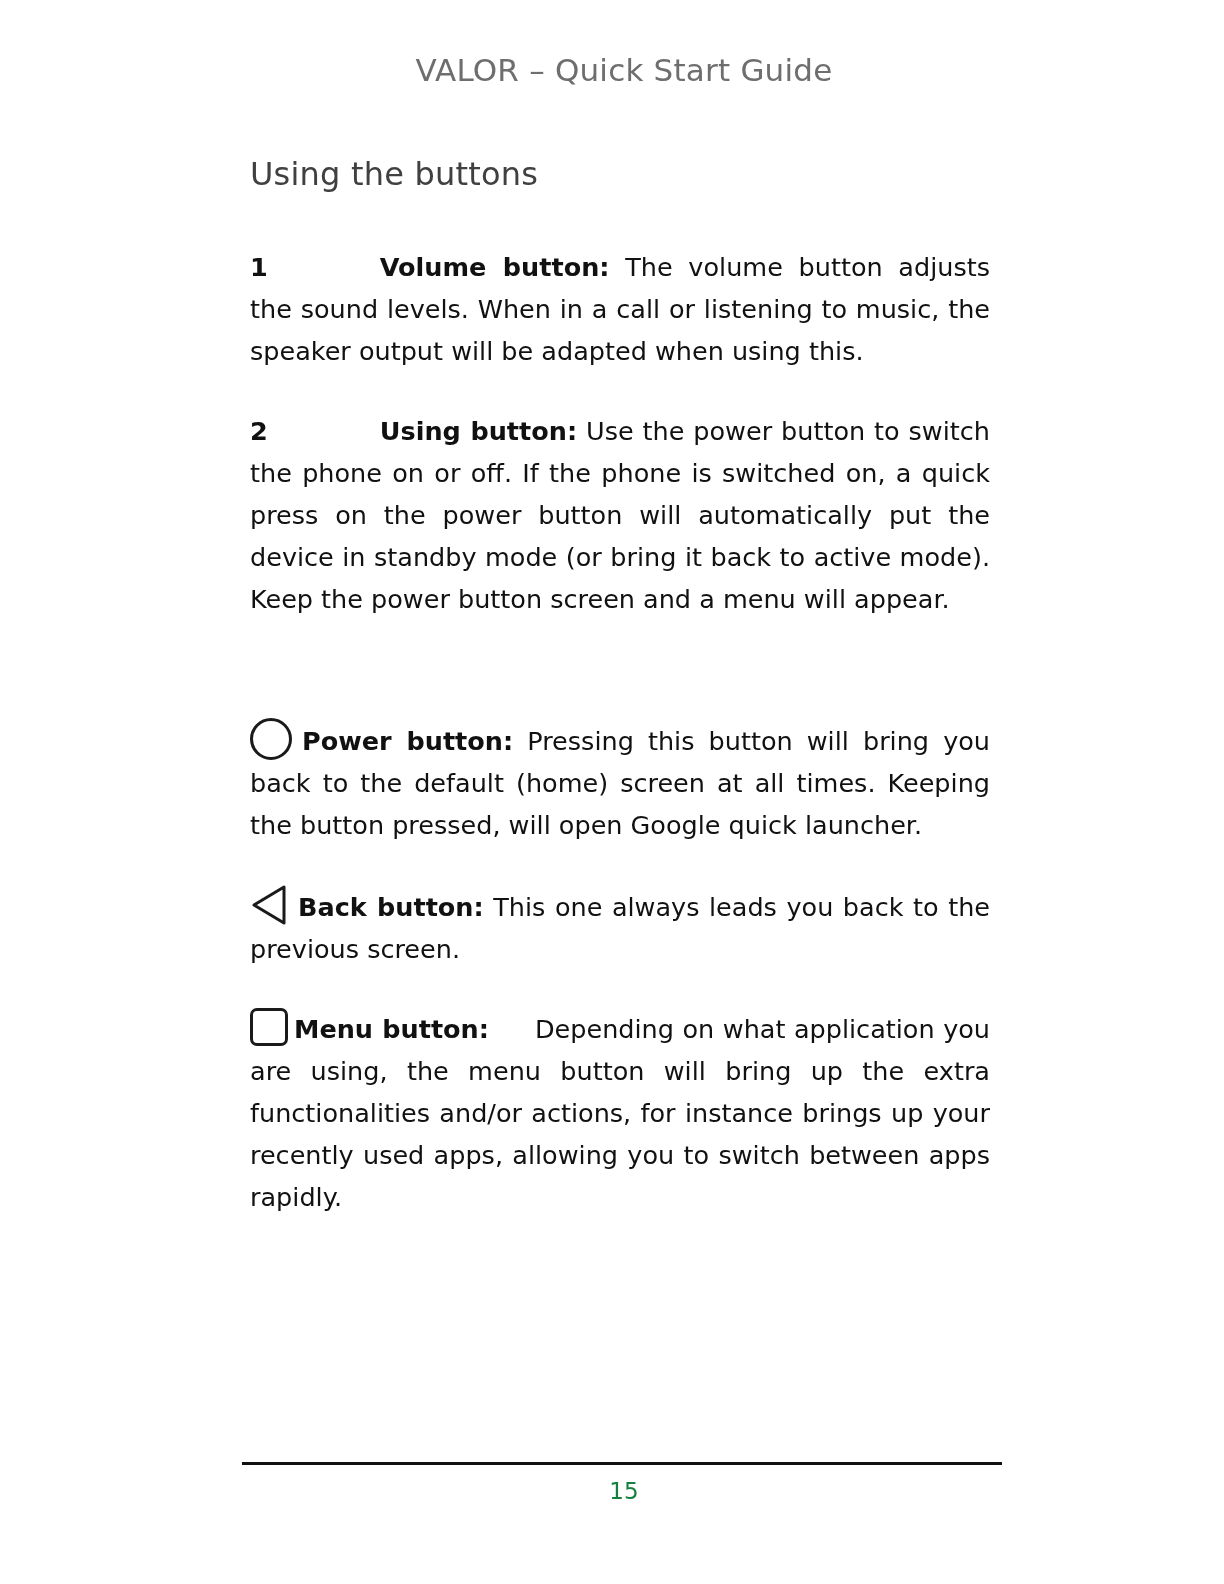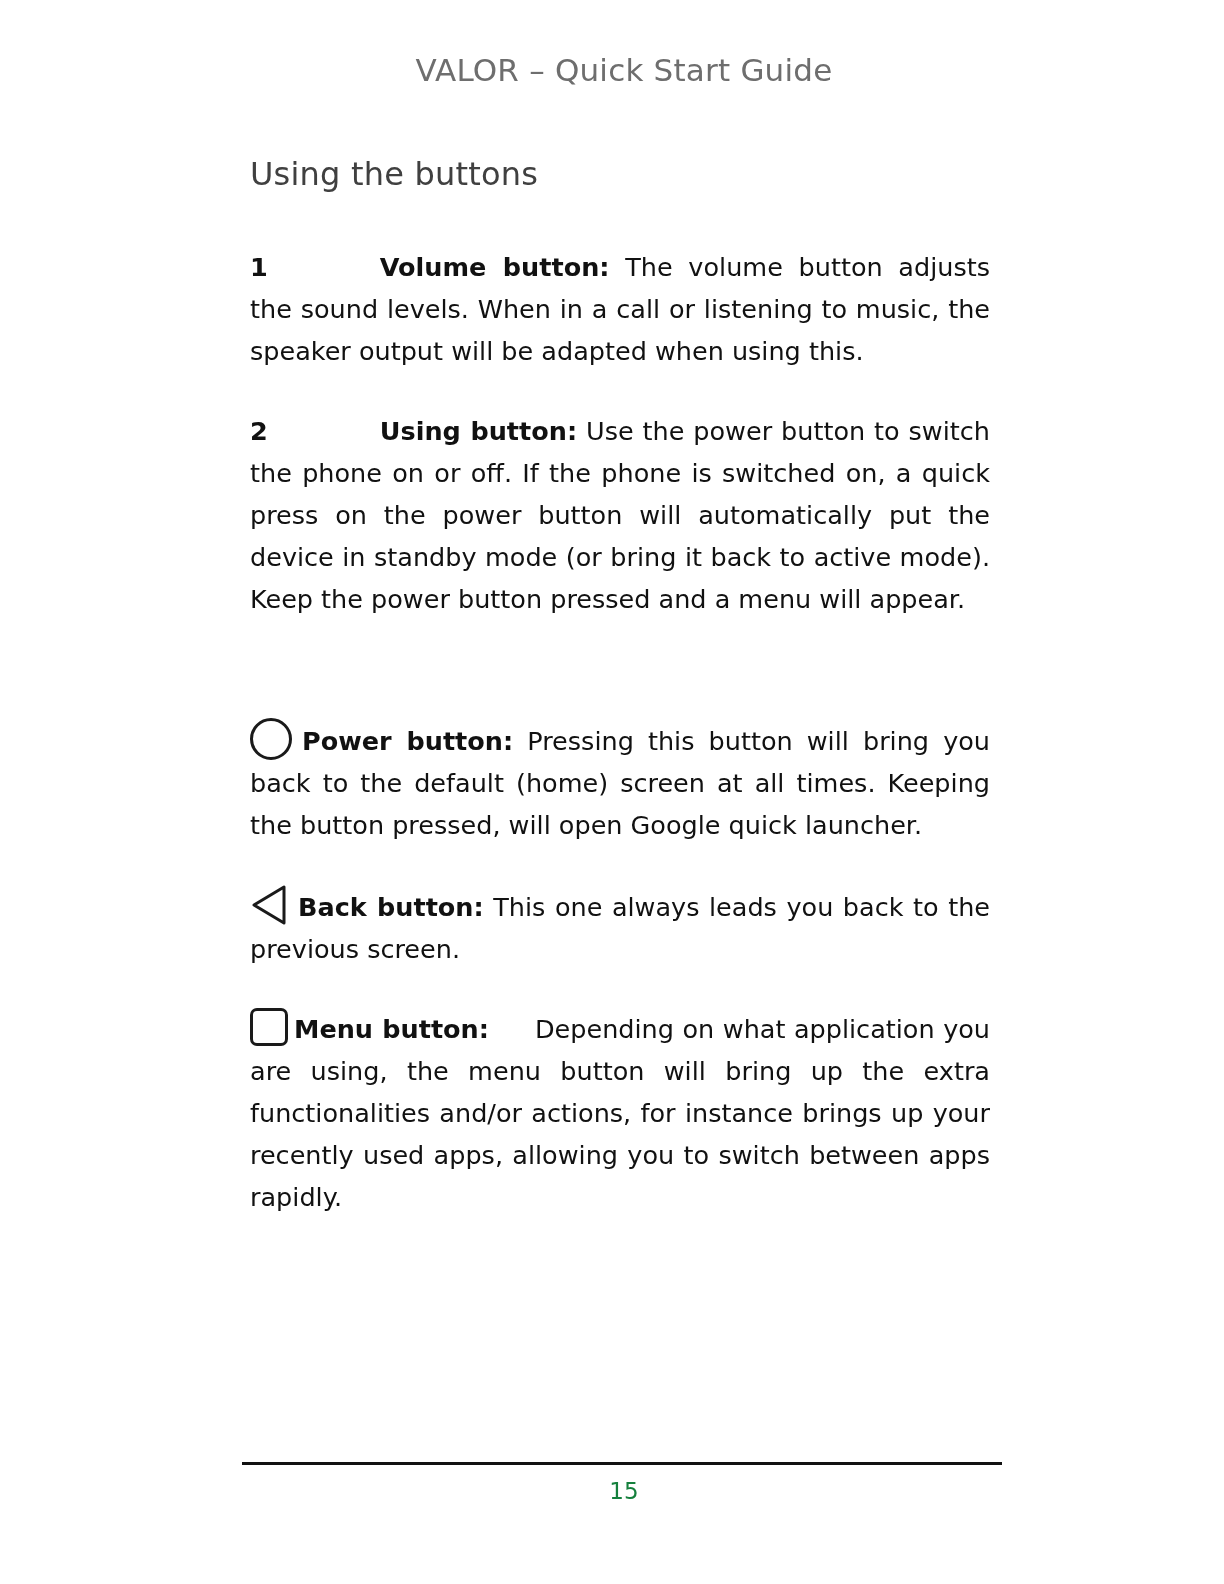--- a/index.html
+++ b/index.html
@@ -129,21 +129,21 @@
 
   <div class="section-title">Using the buttons</div>
 
   <div class="content">
 
     <p class="para">
       <span class="num">1</span><span class="gap"></span><b class="lbl">Volume button:</b><span> The volume button adjusts the sound levels. When in a call or listening to music, the speaker output will be adapted when using this.</span>
     </p>
 
     <p class="para">
-      <span class="num">2</span><span class="gap"></span><b class="lbl">Using button:</b><span> Use the power button to switch the phone on or off. If the phone is switched on, a quick press on the power button will automatically put the device in standby mode (or bring it back to active mode). Keep the power button pressed and a menu will appear.</span>
+      <span class="num">2</span><span class="gap"></span><b class="lbl">Using button:</b><span> Use the power button to switch the phone on or off. If the phone is switched on, a quick press on the power button will automatically put the device in standby mode (or bring it back to active mode). Keep the power button screen and a menu will appear.</span>
     </p>
 
     <div class="block-gap"></div>
 
     <p class="para">
       <span class="icon-circle"></span><b class="lbl">Power button:</b><span> Pressing this button will bring you back to the default (home) screen at all times. Keeping the button pressed, will open Google quick launcher.</span>
     </p>
 
     <p class="para">
       <span class="icon-tri"><svg width="40" height="42" viewBox="0 0 40 42">

